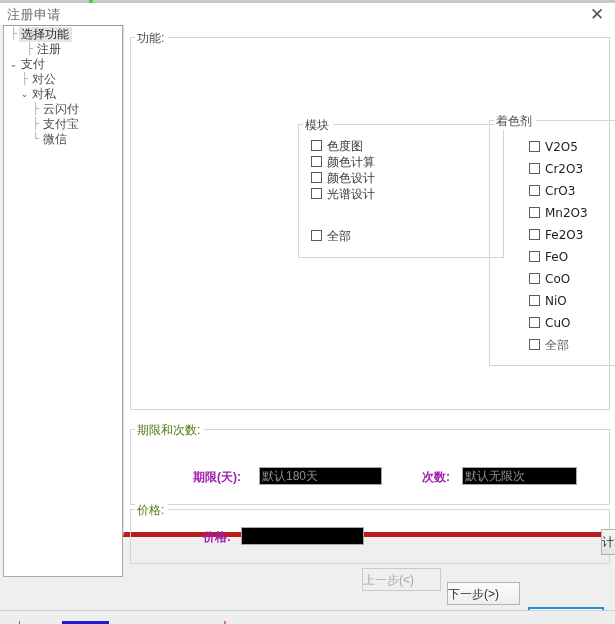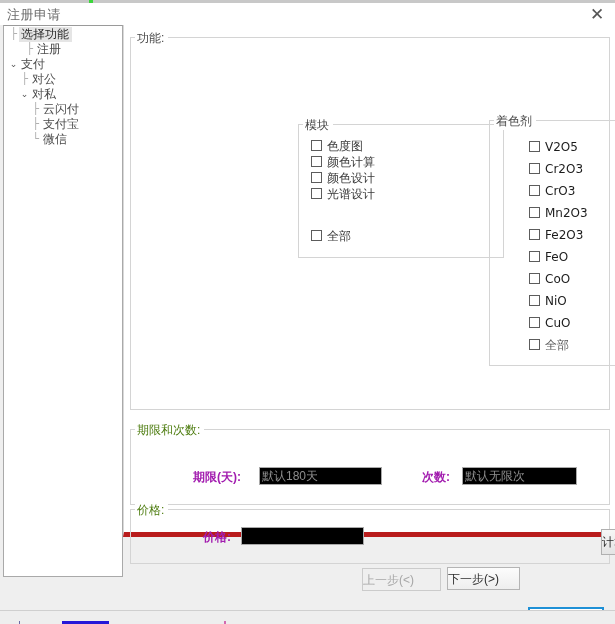--- a/index.html
+++ b/index.html
@@ -155,21 +155,21 @@
     font-size: 12px; color: #2d2d2d;
     text-align: left;
     line-height: 22px;
     white-space: nowrap;
     cursor: default;
   }
   .btn.disabled { color: #a6a6a6; background: #efefef; border-color: #cbcbcb; }
   .btn.calc { background: linear-gradient(#f6f6f6,#e4e4e4); border-color:#b0b0b0; }
 
   #btn-prev { left: 362px; top: 543px; width: 79px; height: 23px; }
-  #btn-next { left: 447px; top: 542px; width: 73px; height: 23px; }
+  #btn-next { left: 447px; top: 557px; width: 73px; height: 23px; }
   #btn-calc { left: 477px; top: 504px; width: 79px; height: 26px; line-height: 24px; }
 
   
   #btn-close {
     position: absolute; left: 529px; top: 583px; width: 74px; height: 23px;
     background: linear-gradient(#fcfcfc,#eeeeee);
     border: 1px solid #b8b8b8;
     outline: 2px solid #1e90d6;
     outline-offset: -1px;
     box-shadow: inset 0 0 0 1px #ffffff;

